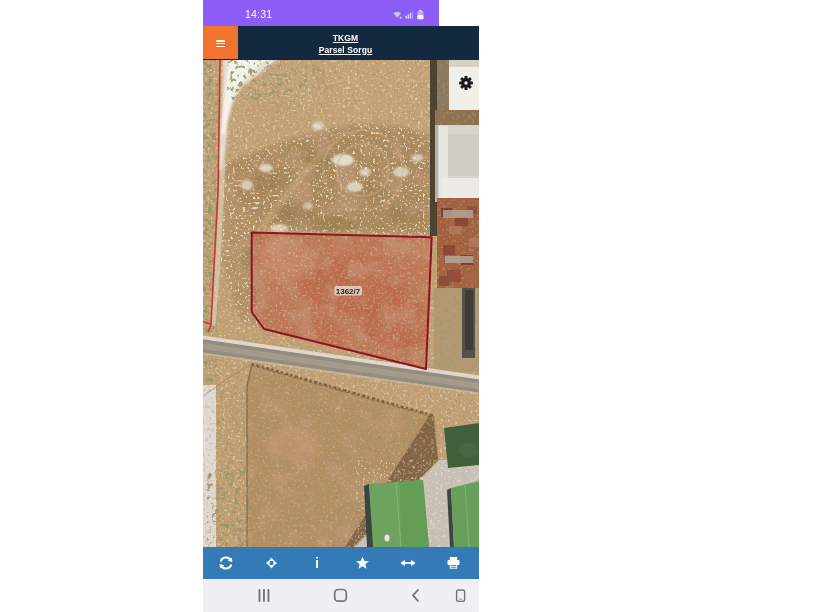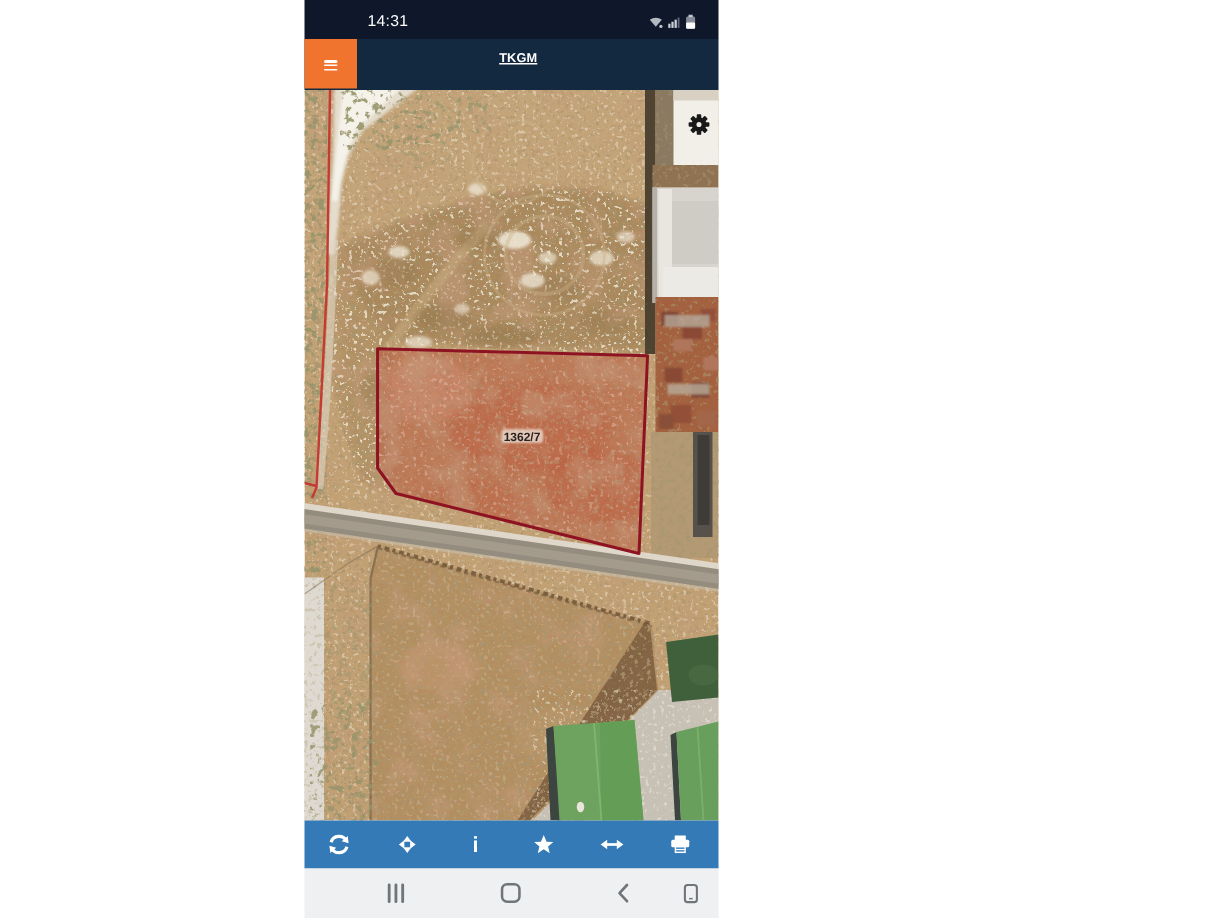--- a/index.html
+++ b/index.html
@@ -1,18 +1,18 @@
 <!DOCTYPE html>
 <html><head>
 <meta charset="utf-8">
 <style>
   html,body{margin:0;padding:0;background:#ffffff;width:816px;height:612px;overflow:hidden;}
   *{box-sizing:border-box;font-family:"Liberation Sans",sans-serif;}
   #phone{position:absolute;left:203px;top:0;width:276px;height:612px;background:#fff;}
-  #status{position:absolute;left:0;top:0;width:276px;height:26px;background:#0f172a;color:#fff;}
+  #status{position:absolute;left:0;top:0;width:236px;height:26px;background:#8b5cf6;color:#fff;}
   #status .time{position:absolute;left:42px;top:8px;font-size:10.5px;letter-spacing:.2px;}
   #header{position:absolute;left:0;top:26px;width:276px;height:34px;background:#13293f;color:#fff;}
   #burger{position:absolute;left:0;top:0;width:35px;height:33px;background:#f0742e;}
   #burger .l{position:absolute;left:13px;width:9px;height:1.6px;background:#fff;border-radius:1px;}
   #title{position:absolute;left:9px;right:0;top:0;height:18px;text-align:center;text-decoration:underline;}
   #title .t1{font-size:8.5px;font-weight:bold;margin-top:8px;line-height:9.5px;letter-spacing:.1px;}
   #title .t2{font-size:8.5px;font-weight:bold;line-height:12px;letter-spacing:.1px;}
   #map{position:absolute;left:0;top:60px;width:276px;height:487px;filter:blur(0.3px);text-align:right;}
   #toolbar{position:absolute;left:0;top:547px;width:276px;height:32px;background:#337ab7;}
   #navbar{position:absolute;left:0;top:579px;width:276px;height:33px;background:#eff0f2;}
@@ -37,20 +37,21 @@
     </svg>
   </div>
   <div id="header">
     <div id="burger">
       <div class="l" style="top:14.1px"></div>
       <div class="l" style="top:16.8px"></div>
       <div class="l" style="top:19.5px"></div>
     </div>
     <div id="title">
         <div class="t1">TKGM</div>
+        <div class="t2">Parsel Sorgu</div>
       </div>
   </div>
   <div id="map">
     <svg width="276" height="487" viewBox="0 0 276 487">
       <defs>
         <linearGradient id="base" x1="0" y1="0" x2="0" y2="1">
           <stop offset="0" stop-color="#c6a97e"></stop>
           <stop offset="0.35" stop-color="#c3a679"></stop>
           <stop offset="1" stop-color="#c2a478"></stop>
         </linearGradient>

